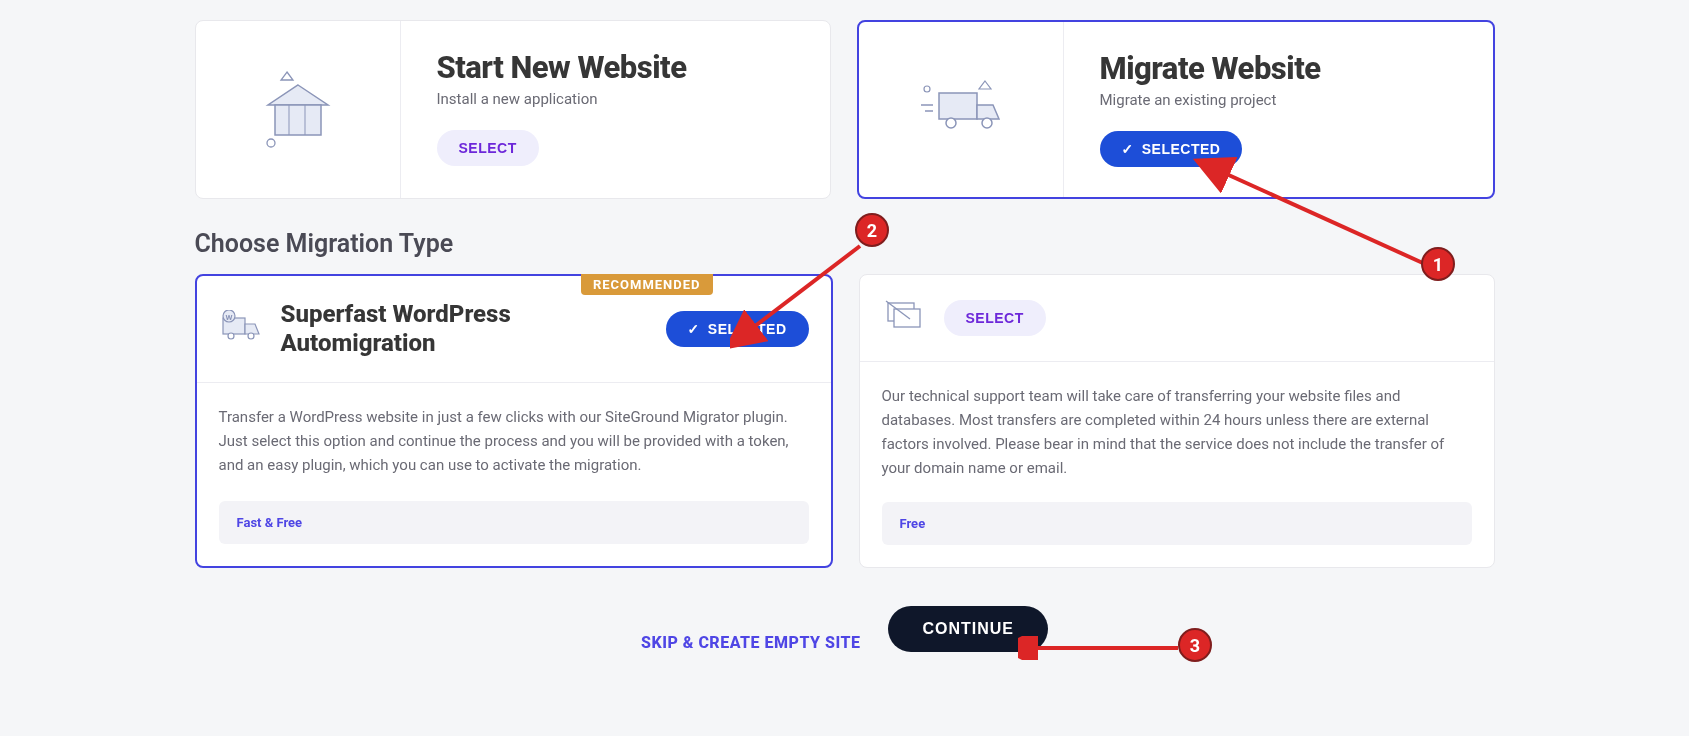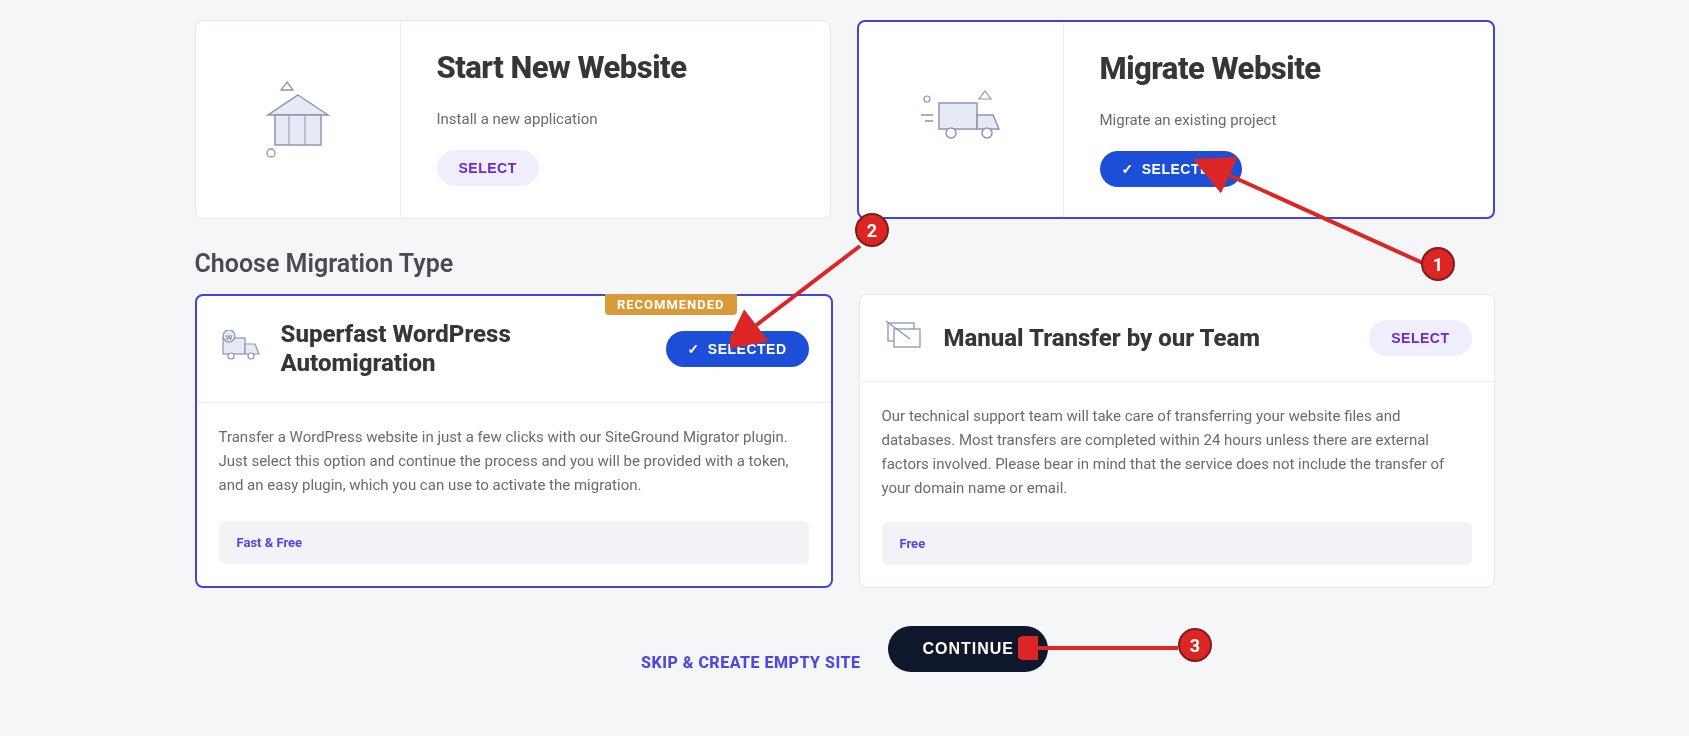--- a/index.html
+++ b/index.html
@@ -41,21 +41,21 @@
     padding: 20px 0;
   }
   .card-body {
     flex: 1;
     padding: 28px 36px 30px 36px;
   }
   .card-title {
     font-size: 31px;
     font-weight: 800;
     color: #363636;
-    margin-bottom: 24px;
+    margin-bottom: 4px;
     letter-spacing: -0.5px;
   }
   .card-sub {
     font-size: 15px;
     color: #6a6a74;
     margin-bottom: 22px;
   }
   .btn {
     display: inline-flex;
     align-items: center;
@@ -94,21 +94,21 @@
     position: relative;
     display: flex;
     flex-direction: column;
   }
   .mig-card.selected-card {
     border: 2px solid #4343e0;
   }
   .rec-badge {
     position: absolute;
     top: -2px;
-    right: 94px;
+    right: 118px;
     background: #d99a3a;
     color: #fff;
     font-size: 13px;
     font-weight: 700;
     letter-spacing: 1px;
     padding: 3px 12px;
     border-radius: 0 0 4px 4px;
   }
   .mig-head {
     display: flex;
@@ -271,21 +271,20 @@
 
     <div class="mig-card">
       <div class="mig-head">
         <div class="mig-icon">
           <svg width="44" height="34" viewBox="0 0 44 34">
             <rect x="6" y="4" width="26" height="18" fill="none" stroke="#8b95b8" stroke-width="1.3"></rect>
             <rect x="12" y="10" width="26" height="18" fill="#fff" stroke="#8b95b8" stroke-width="1.3"></rect>
             <line x1="4" y1="2" x2="28" y2="20" stroke="#8b95b8" stroke-width="1.3"></line>
           </svg>
         </div>
-        <div class="mig-title">Manual Transfer by our Team</div>
         <button class="btn btn-light">SELECT</button>
       </div>
       <div class="mig-body">Our technical support team will take care of transferring your website files and databases. Most transfers are completed within 24 hours unless there are external factors involved. Please bear in mind that the service does not include the transfer of your domain name or email.</div>
       <div class="mig-footer">Free</div>
     </div>
   </div>
 
   <div class="bottom-actions">
     <span class="skip-link">SKIP &amp; CREATE EMPTY SITE</span>
     <button class="continue-btn">CONTINUE</button>

